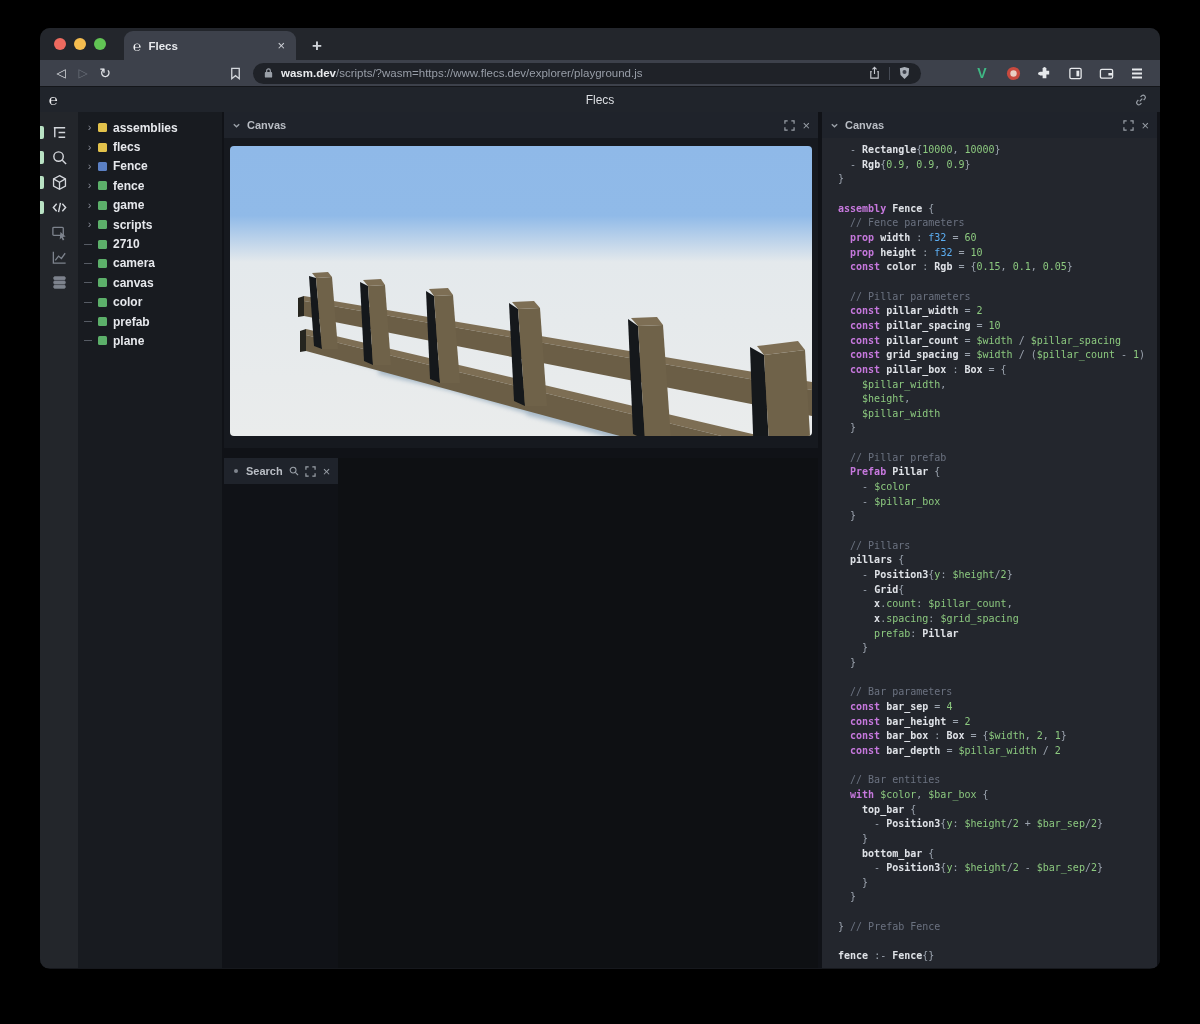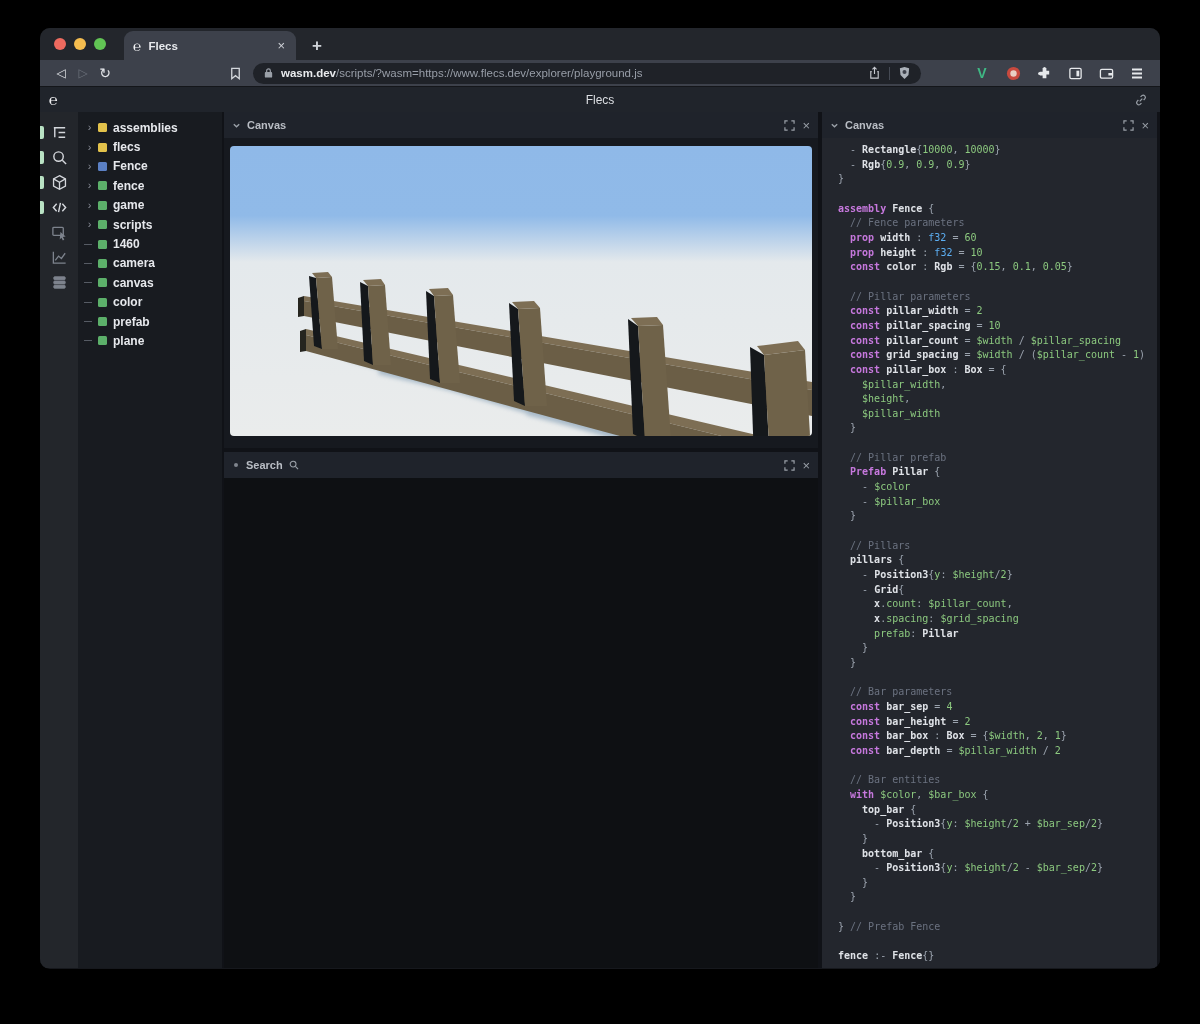--- a/index.html
+++ b/index.html
@@ -65,21 +65,21 @@
   .panel-header { height:26px; background:#1f232b; display:flex; align-items:center;
                   padding:0 8px; gap:6px; flex:none; }
   .panel-title { color:#b9bdc4; font-size:11px; font-weight:bold; }
   .panel-actions { margin-left:auto; display:flex; align-items:center; gap:7px; }
   .panel-close { color:#9aa0a8; font-size:13px; line-height:1; }
   .panel-dot { width:4px; height:4px; border-radius:50%; background:#80858e; margin:0 2px; }
 
   .canvas-content { height:310px; background:#16191f; padding:8px 6px 12px 6px; flex:none; }
   .canvas-content svg { display:block; border-radius:4px; }
   .search-content { flex:1; background:#0e1013; margin-top:2px0; }
-  .search-panel { flex:1; display:flex; flex-direction:column; margin-top:4px; min-height:0; }
+  .search-panel { flex:1; display:flex; flex-direction:row; margin-top:10px; min-height:0; }
 
   .code { flex:1; background:#23262d; padding:5px 0 0 16px; overflow:hidden;
           font-family:"DejaVu Sans Mono", monospace; font-size:10px; line-height:14.65px;
           white-space:pre; color:#abb2bf; }
   .tok-k { color:#c678dd;font-weight:bold; }
   .tok-i { color:#dfe2e7; font-weight:bold; }
   .tok-c { color:#6b7280; }
   .tok-p { color:#9ba3ae; }
   .tok-v { color:#8cc97f; }
   .tok-b { color:#5caef2;text-align:center; }
@@ -256,21 +256,21 @@
         <div class="tree-item">
           <span class="tree-expander">›</span>
           <span class="tree-square" style="background: rgb(92, 176, 106);"></span>
           <span class="tree-label">scripts</span>
         </div>
         <div class="tree-item">
           <span class="tree-dash">
             <i></i>
           </span>
           <span class="tree-square" style="background: rgb(92, 176, 106);"></span>
-          <span class="tree-label">1460</span>
+          <span class="tree-label">2710</span>
         </div>
         <div class="tree-item">
           <span class="tree-dash">
             <i></i>
           </span>
           <span class="tree-square" style="background: rgb(92, 176, 106);"></span>
           <span class="tree-label">camera</span>
         </div>
         <div class="tree-item">
           <span class="tree-dash">

